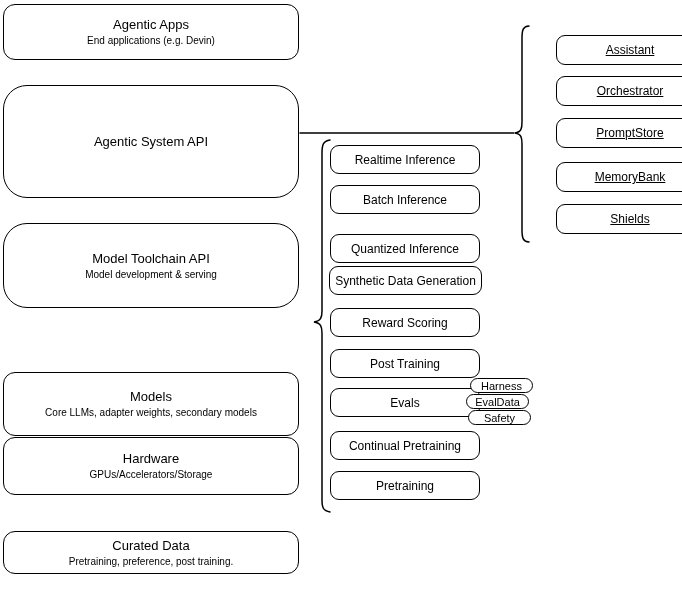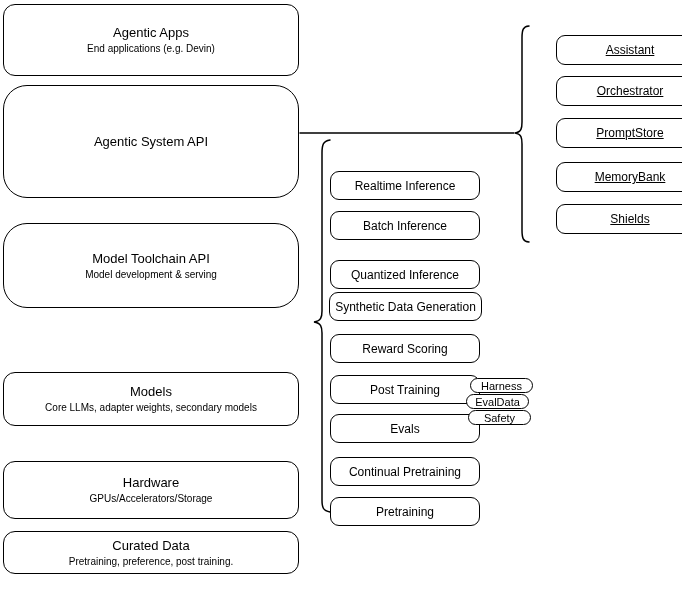--- a/index.html
+++ b/index.html
@@ -33,21 +33,20 @@
   .layer-box { left: 3px; width: 296px; }
   .layer-box .title { font-size: 13px; line-height: 16px; }
   .layer-box .subtitle { font-size: 10px; line-height: 13px; margin-top: 1px; }
   .r12 { border-radius: 12px; }
   .r24 { border-radius: 24px; }
 
   .mid-box {
     left: 330px; width: 150px; height: 29px;
     border-radius: 9px;
     font-size: 12px;
-    margin-top: 26px;
   }
   .right-box {
     left: 556px; width: 148px; height: 30px;
     border-radius: 9px;
     font-size: 12px;
     text-decoration: underline;
   }
   .pill {
     position: absolute;
     height: 15px;
@@ -74,36 +73,36 @@
 <body>
 
 <div id="canvas">
 
   <svg id="wires" viewBox="0 0 682 591" xmlns="http://www.w3.org/2000/svg">
     <path d="M 300 133 L 514 133" stroke="#000000" stroke-width="1.5" fill="none" stroke-linecap="round"></path>
     <path d="M 529 26 C 523 26.5 522 30 522 38 L 522 122 C 522 128 521.5 132 515 133 C 521.5 134 522 138 522 144 L 522 230 C 522 238 523 241.5 529 242" stroke="#000000" stroke-width="1.5" fill="none" stroke-linecap="round"></path>
     <path d="M 330 140 C 323 141 322 145 322 153 L 322 311 C 322 317 321 321 314 322 C 321 323 322 327 322 333 L 322 500 C 322 507 323 511 330 512" stroke="#000000" stroke-width="1.5" fill="none" stroke-linecap="round"></path>
   </svg>
 
-  <div class="box layer-box r12" style="top:4px; height:72px;">
+  <div class="box layer-box r12" style="top:4px; height:56px;">
     <div class="title">Agentic Apps</div>
     <div class="subtitle">End applications (e.g. Devin)</div>
   </div>
   <div class="box layer-box r24" style="top:85px; height:113px;">
     <div class="title">Agentic System API</div>
   </div>
   <div class="box layer-box r24" style="top:223px; height:85px;">
     <div class="title">Model Toolchain API</div>
     <div class="subtitle">Model development &amp; serving</div>
   </div>
-  <div class="box layer-box r12" style="top:372px; height:54px;">
+  <div class="box layer-box r12" style="top:372px; height:64px;">
     <div class="title">Models</div>
     <div class="subtitle">Core LLMs, adapter weights, secondary models</div>
   </div>
-  <div class="box layer-box r12" style="top:461px; height:58px;">
+  <div class="box layer-box r12" style="top:437px; height:58px;">
     <div class="title">Hardware</div>
     <div class="subtitle">GPUs/Accelerators/Storage</div>
   </div>
   <div class="box layer-box r12" style="top:531px; height:43px;">
     <div class="title">Curated Data</div>
     <div class="subtitle">Pretraining, preference, post training.</div>
   </div>
 
   <div class="box mid-box" style="top:145px;">Realtime Inference</div>
   <div class="box mid-box" style="top:185px;">Batch Inference</div>

